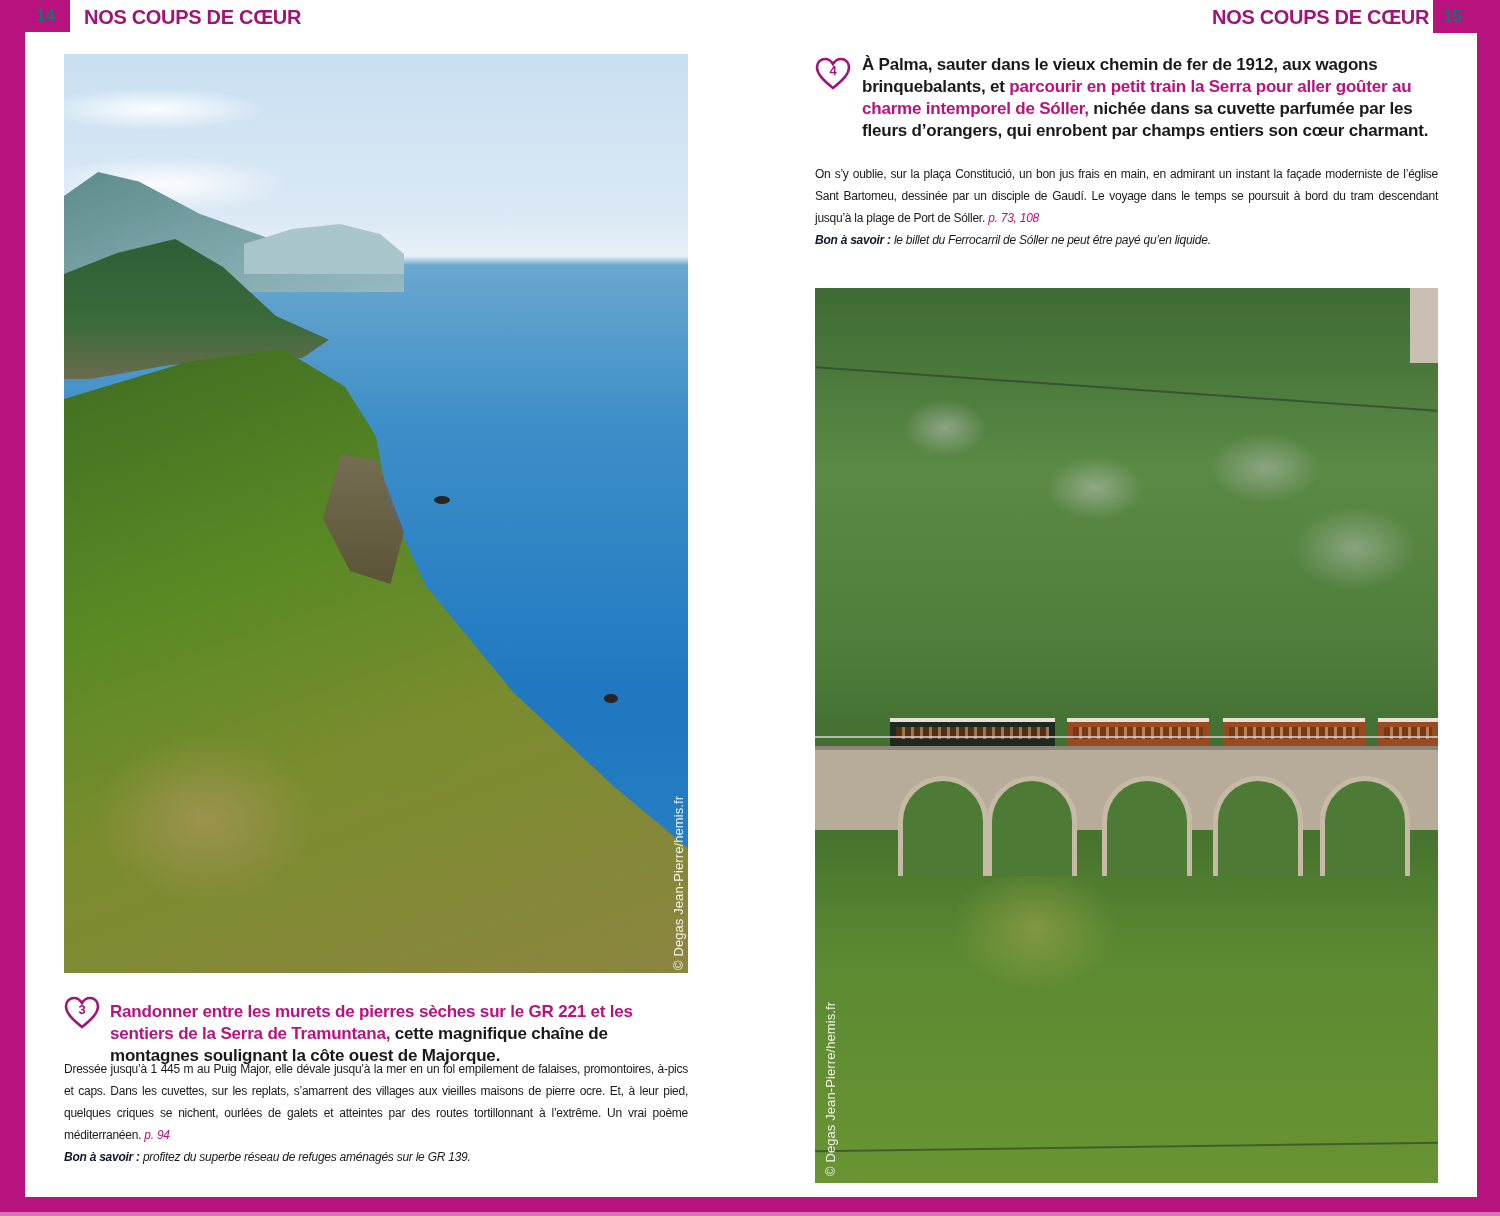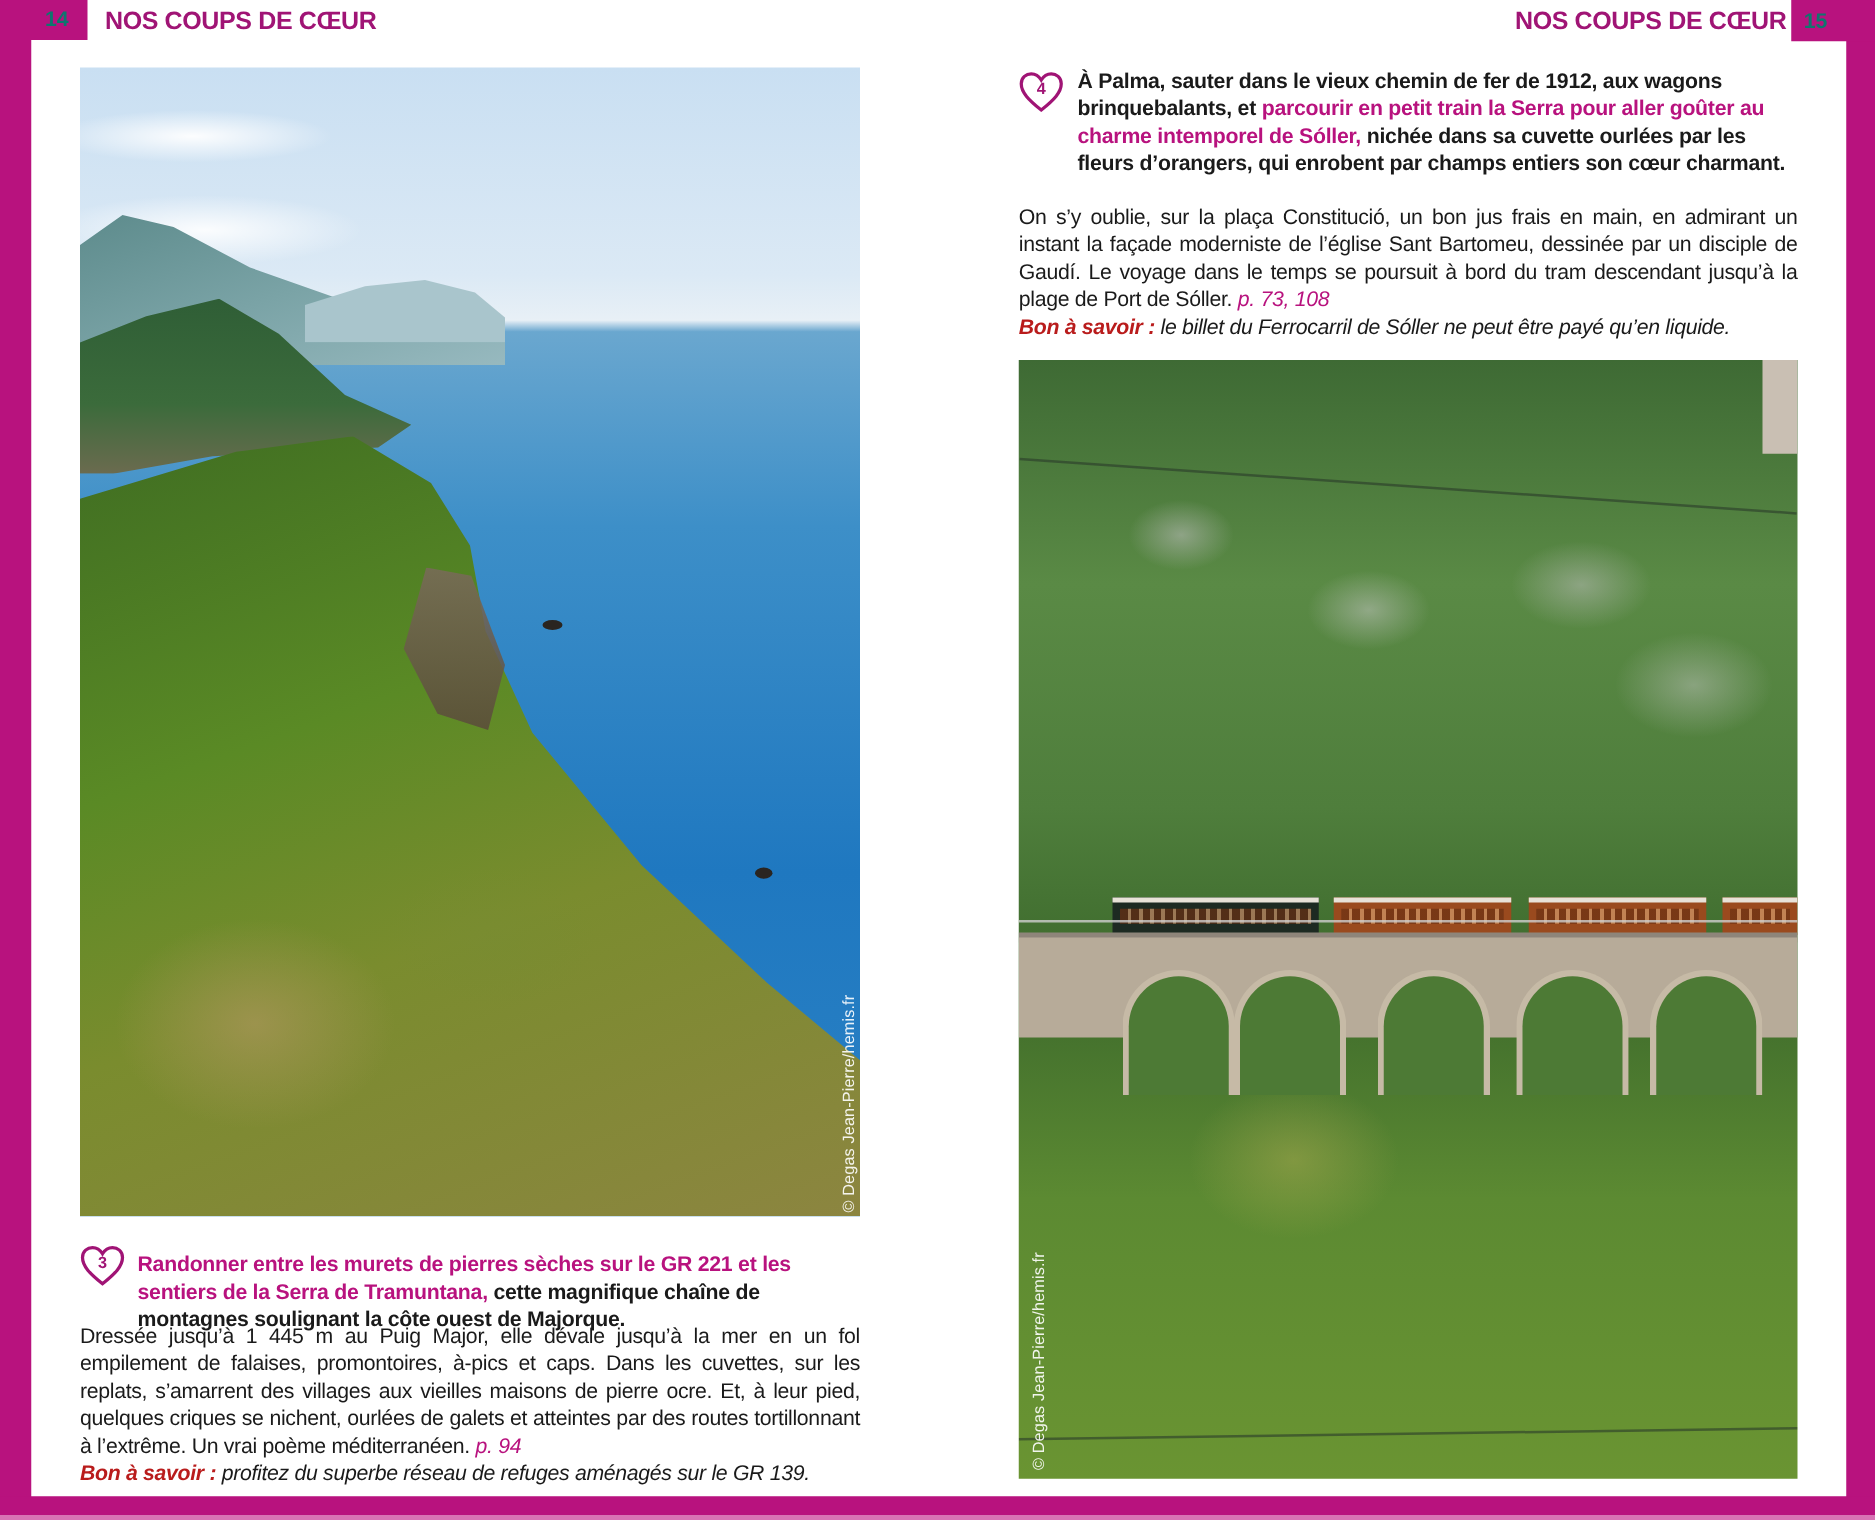--- a/index.html
+++ b/index.html
@@ -77,23 +77,23 @@
   .car .windows { position: absolute; left: 6px; right: 6px; top: 5px; height: 12px;
     background: repeating-linear-gradient(90deg, #6a3012 0 6px, #d29a6a 6px 9px); opacity: 0.7; }
   .wire { position: absolute; left: 0; width: 623px; height: 2px; background: #2a3a2a; opacity: 0.6; }
 
   
   .heart { position: absolute; width: 36px; height: 34px; }
   .heart .num { position: absolute; left: 0; top: 6px; width: 36px; text-align: center; font-size: 13px; font-weight: bold; color: #a01475; }
 
   .lead { position: absolute; font-weight: bold; font-size: 17px; line-height: 22px; color: #1a1a1a; letter-spacing: -0.2px; }
   .lead .hl { color: #b8127e; }
-  .body-text { position: absolute; font-size: 17px; line-height: 22px; color: #1a1a1a; letter-spacing: -0.25px; text-align: justify; }
+  .body-text { position: absolute; font-size: 12px; line-height: 22px; color: #1a1a1a; letter-spacing: -0.25px; text-align: justify; }
   .body-text .ref { color: #b8127e; font-style: italic; }
-  .body-text .tip-label { color: #b91c1c; font-style: italic; font-weight: bold; }
+  .body-text .tip-label { color: #0f172a; font-style: italic; font-weight: bold; }
   .body-text .tip { font-style: italic; margin-top: 24px; }
 
   .lead-left { left: 110px; top: 1001px; width: 590px; }
   .body-left { left: 64px; top: 1058px; width: 624px; }
   .lead-right { left: 862px; top: 54px; width: 580px; }
   .body-right { left: 815px; top: 163px; width: 623px; }
 </style>
 </head>
 <body>
 
@@ -134,21 +134,21 @@
   <span class="tip-label">Bon à savoir :</span><span class="tip"> profitez du superbe réseau de refuges aménagés sur le GR 139.</span>
 </div>
 
 <div class="heart" style="left:815px;top:57px;">
   <svg width="36" height="34" viewBox="0 0 36 34">
     <path d="M18 31 C 8 23, 2 17, 2 10 C 2 5, 6 2, 10 2 C 14 2, 16.5 4.5, 18 7 C 19.5 4.5, 22 2, 26 2 C 30 2, 34 5, 34 10 C 34 17, 28 23, 18 31 Z" fill="none" stroke="#a01475" stroke-width="2.6"></path>
   </svg>
   <span class="num">4</span>
 </div>
 <div class="lead lead-right">
-  <span>À Palma, sauter dans le vieux chemin de fer de 1912, aux wagons brinquebalants, et </span><span class="hl">parcourir en petit train la Serra pour aller goûter au charme intemporel de Sóller,</span><span> nichée dans sa cuvette ourlées par les fleurs d’orangers, qui enrobent par champs entiers son cœur charmant.</span>
+  <span>À Palma, sauter dans le vieux chemin de fer de 1912, aux wagons brinquebalants, et </span><span class="hl">parcourir en petit train la Serra pour aller goûter au charme intemporel de Sóller,</span><span> nichée dans sa cuvette parfumée par les fleurs d’orangers, qui enrobent par champs entiers son cœur charmant.</span>
 </div>
 <div class="body-text body-right">
   <span>On s’y oublie, sur la plaça Constitució, un bon jus frais en main, en admirant un instant la façade moderniste de l’église Sant Bartomeu, dessinée par un disciple de Gaudí. Le voyage dans le temps se poursuit à bord du tram descendant jusqu’à la plage de Port de Sóller.  </span><span class="ref">p. 73, 108</span><br>
   <span class="tip-label">Bon à savoir :</span><span class="tip"> le billet du Ferrocarril de Sóller ne peut être payé qu’en liquide.</span>
 </div>
 
 <div class="photo photo-train">
   <div class="house"></div>
   <div class="wire" style="top:100px;transform:rotate(4deg);"></div>
   <div class="car loco">

